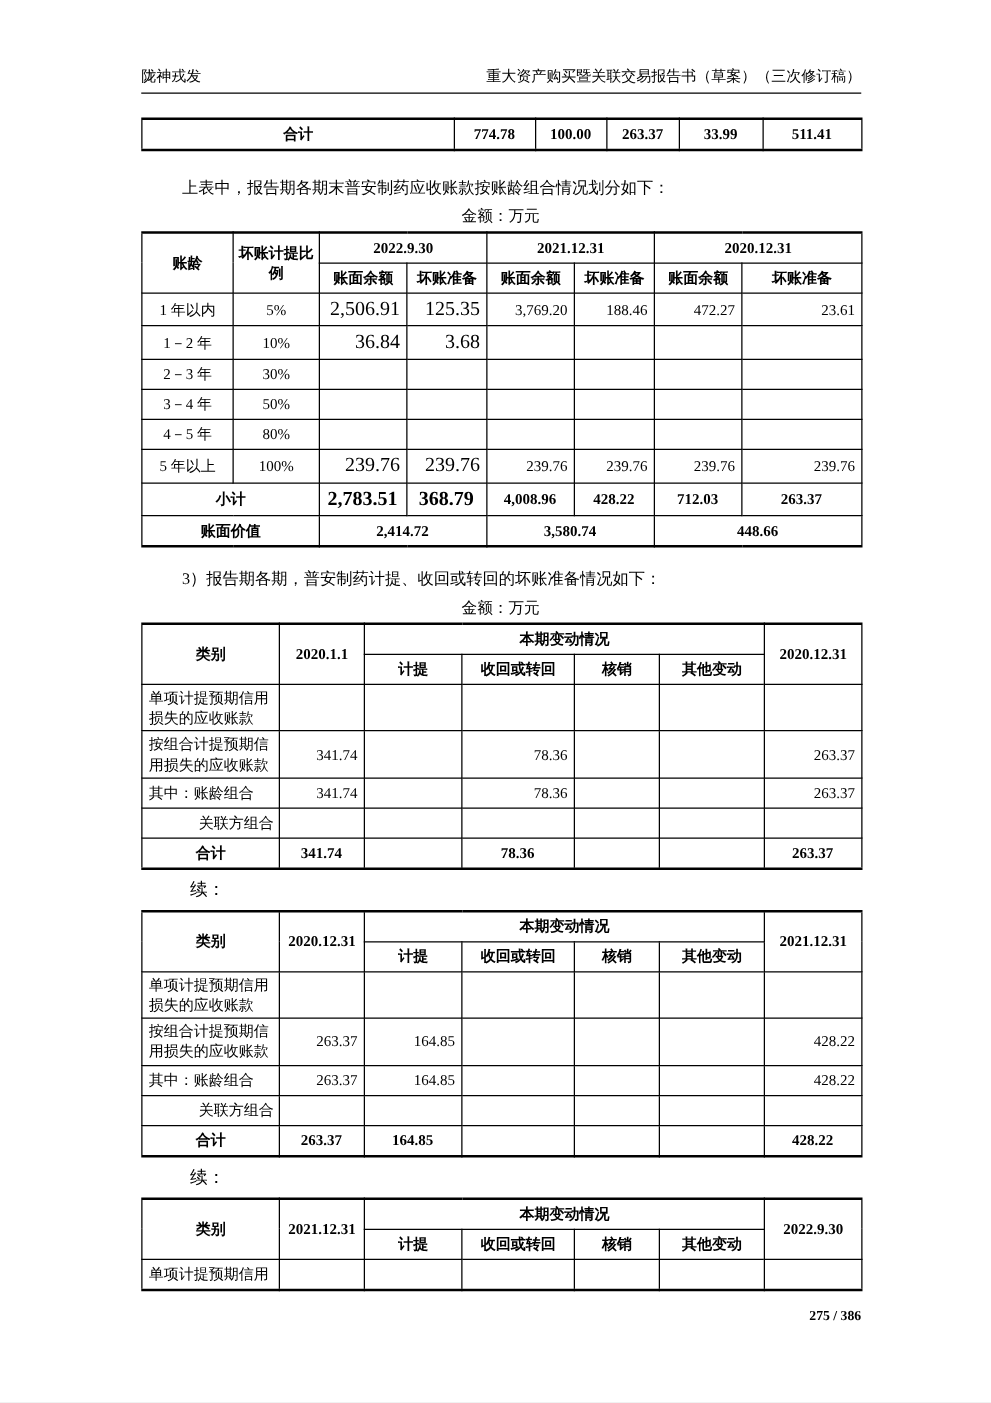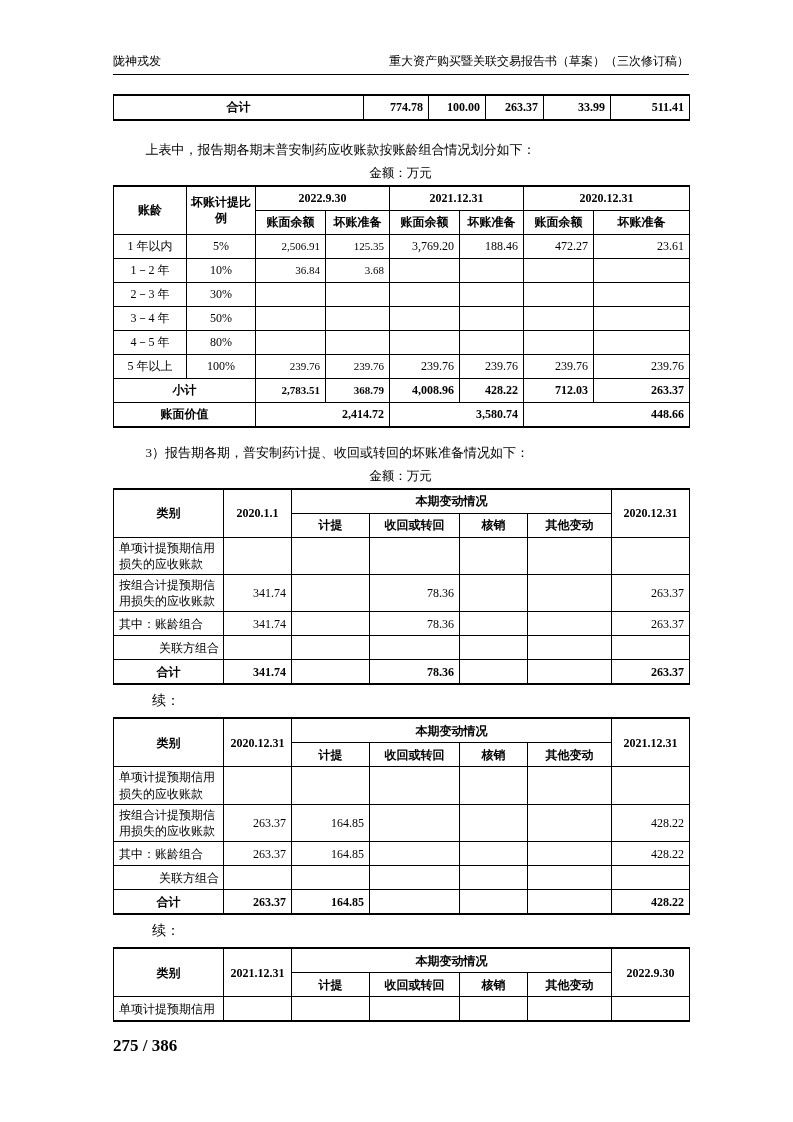--- a/index.html
+++ b/index.html
@@ -23,24 +23,24 @@
   .top-table{margin-top:19px;}
   .doc-table td{
     border:1px solid #000;font-size:12px;line-height:1.35;
     padding:2px 4px;height:19px;vertical-align:middle;word-break:break-all;
   }
   td.h{font-weight:700;text-align:center;}
   td.hc{font-weight:700;text-align:center;}
   td.c{text-align:center;}
   td.n{text-align:right;padding-right:5px;}
   td.l{text-align:left;padding-left:5px;}
-  td.b{font-weight:700;}
-  td.sm{font-size:11px;}
+  td.b{font-weight:700;text-align:center;}
+  td.sm{font-size:16px;}
   td.ind{padding-left:42px;text-align:right;}
-  .footer{font-size:17px;font-weight:700;margin-top:14px;}
+  .footer{font-size:11px;font-weight:700;text-align:right;margin-top:14px;}
 </style>
 </head>
 <body>
 
 <div class="page">
 
   <div class="doc-header">
     <span>陇神戎发</span>
     <span>重大资产购买暨关联交易报告书（草案）（三次修订稿）</span>
   </div>

